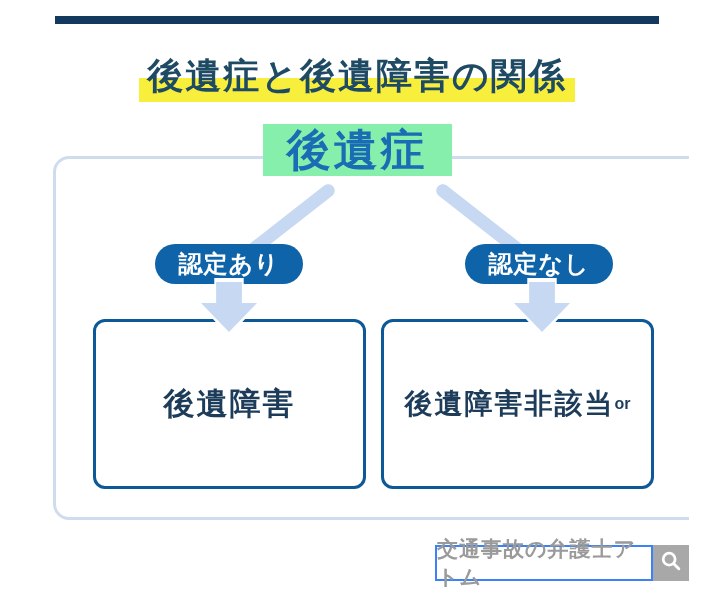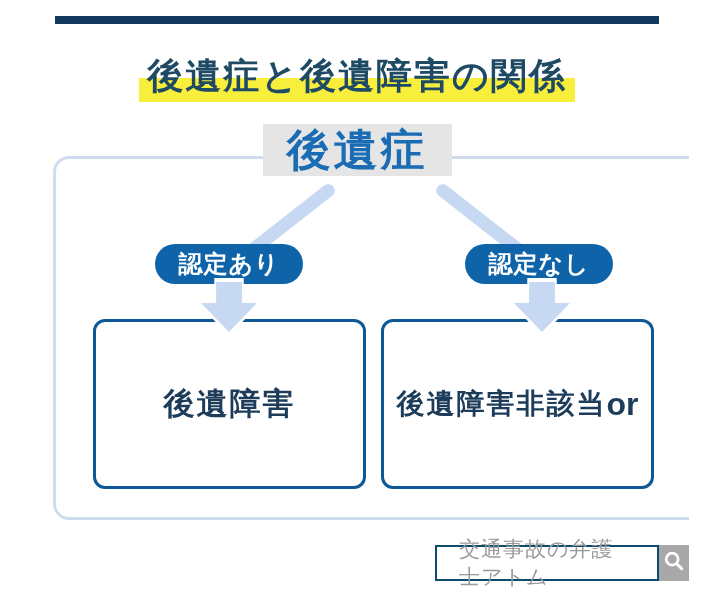--- a/index.html
+++ b/index.html
@@ -20,21 +20,21 @@
     font-family:"Liberation Serif","DejaVu Serif",serif;
     font-weight:700;font-size:36px;line-height:48px;letter-spacing:2px;
     color:#1e4b63;
     padding:0 8px 2px 8px;
     background:linear-gradient(to bottom, rgba(0,0,0,0) 52%, #f8ee3c 52%);
   }
 
   
   .heading-row{position:absolute;top:108px;left:0;right:0;text-align:center;z-index:3;}
   .heading-text{
-    display:inline-block;background:#e5e5e5;padding:0 24px;
+    display:inline-block;background:#86efac;padding:0 24px;
     font-size:44px;line-height:52px;font-weight:700;letter-spacing:3px;
     color:#1a6cb4;
   }
 
   
   .outer-box{
     position:absolute;left:28px;top:140px;width:652px;height:358px;
     border:3px solid #cfdcee;border-radius:16px;background:#ffffff;z-index:0;
   }
 
@@ -67,28 +67,28 @@
   .flow-box{
     position:absolute;top:303px;width:267px;height:164px;background:#ffffff;
     border:3px solid #0d5896;border-radius:12px;
     display:flex;flex-direction:row;align-items:center;justify-content:center;
     color:#1c3c5a;font-weight:700;text-align:center;z-index:1;
   }
   .flow-box.left{left:68px;}
   .flow-box.right{left:356px;}
   .flow-box.left .box-line{font-size:31px;line-height:48px;letter-spacing:2px;}
   .flow-box.right .box-line{font-size:28px;line-height:38px;letter-spacing:2px;}
-  .flow-box.right .box-line.small{font-size:32px;letter-spacing:0;}
+  .flow-box.right .box-line.small{font-size:16px;letter-spacing:0;}
 
   
   .branding{position:absolute;top:529px;left:410px;height:36px;display:flex;align-items:stretch;z-index:2;}
   .brand-label{
-    border:2px solid #0c4a6e;background:#ffffff;color:#9a9a9a;
-    font-size:21px;font-weight:400;letter-spacing:1px;
-    display:flex;align-items:center;padding:0 22px;
+    border:2px solid #3b82f6;background:#ffffff;color:#9a9a9a;
+    font-size:21px;font-weight:700;letter-spacing:1px;
+    display:flex;align-items:center;padding:0 0;
   }
   .brand-icon-box{width:41px;background:#a8a8a8;display:flex;align-items:center;justify-content:center;}
 </style>
 </head>
 <body>
 
 <div class="canvas">
 
   <div class="edge-bar top"></div>
 

